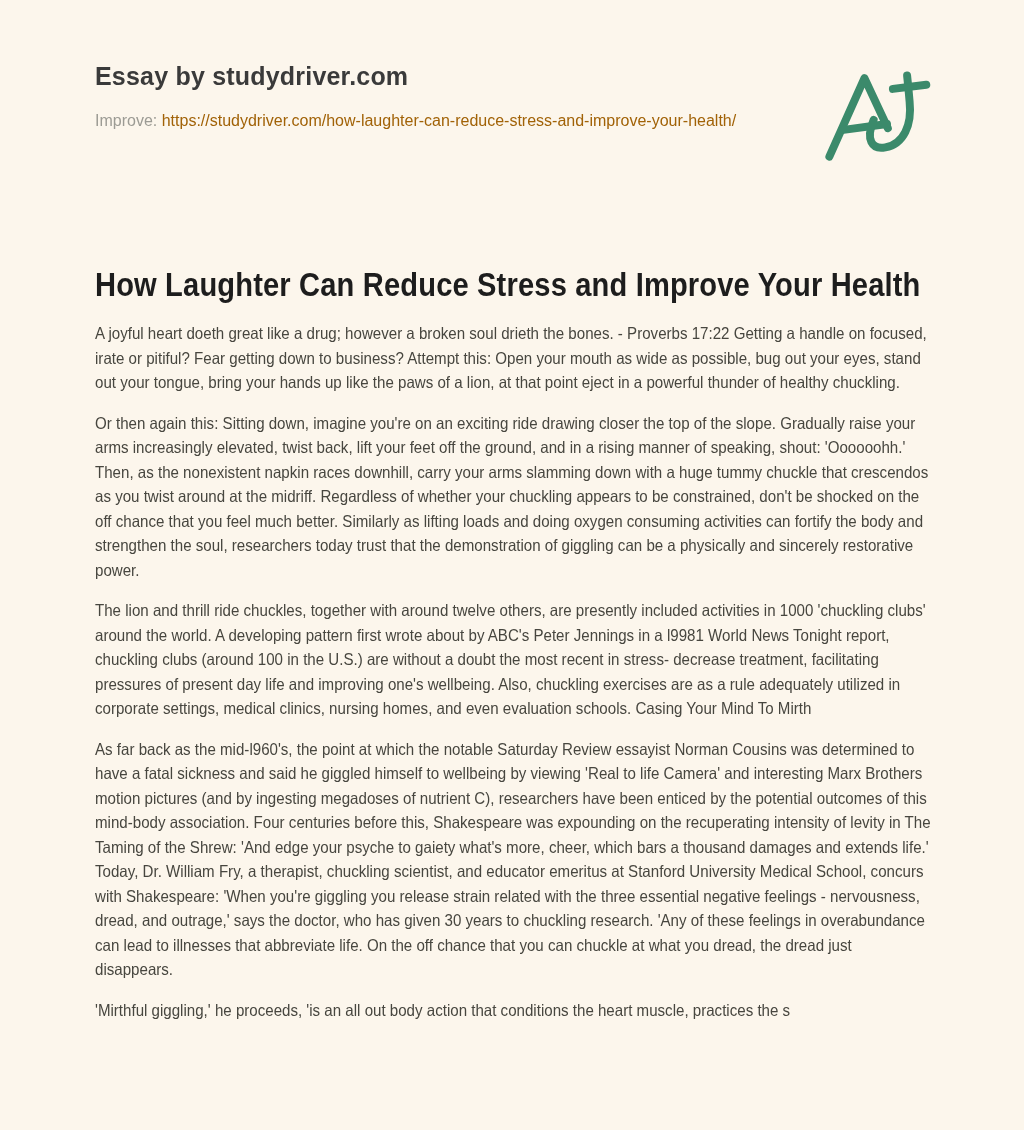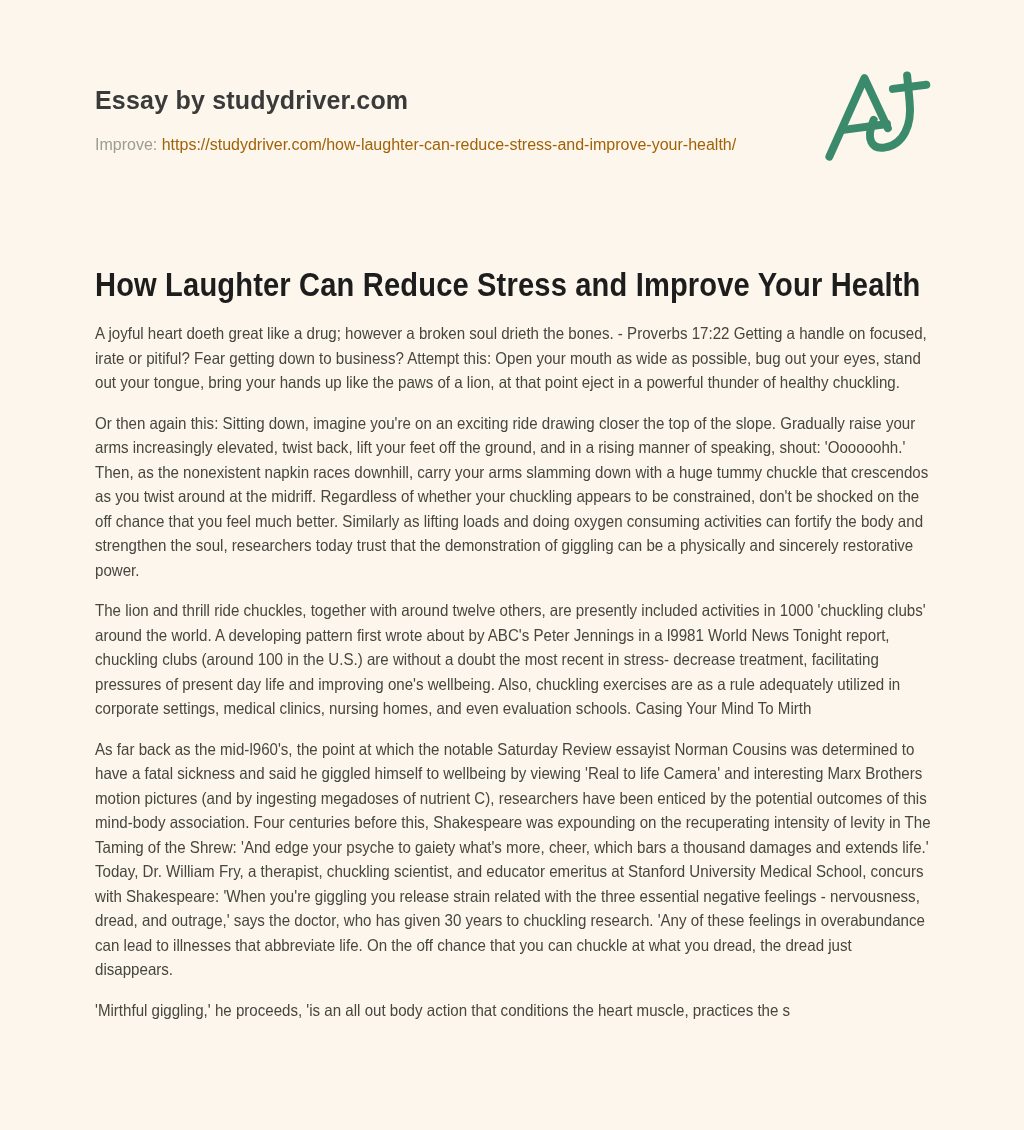--- a/index.html
+++ b/index.html
@@ -17,21 +17,20 @@
     padding: 62px 91px 0 95px;
     box-sizing: border-box;
   }
   .header-row {
     display: flex;
     justify-content: space-between;
     align-items: flex-start;
   }
   .header-left {
     max-width: 690px;
-    margin-top: 24px;
   }
   .site-title {
     font-size: 25px;
     font-weight: 700;
     color: #3a3a3a;
     margin: 0 0 17px 0;
     letter-spacing: 0.2px;
   }
   .source-line {
     font-size: 16px;

